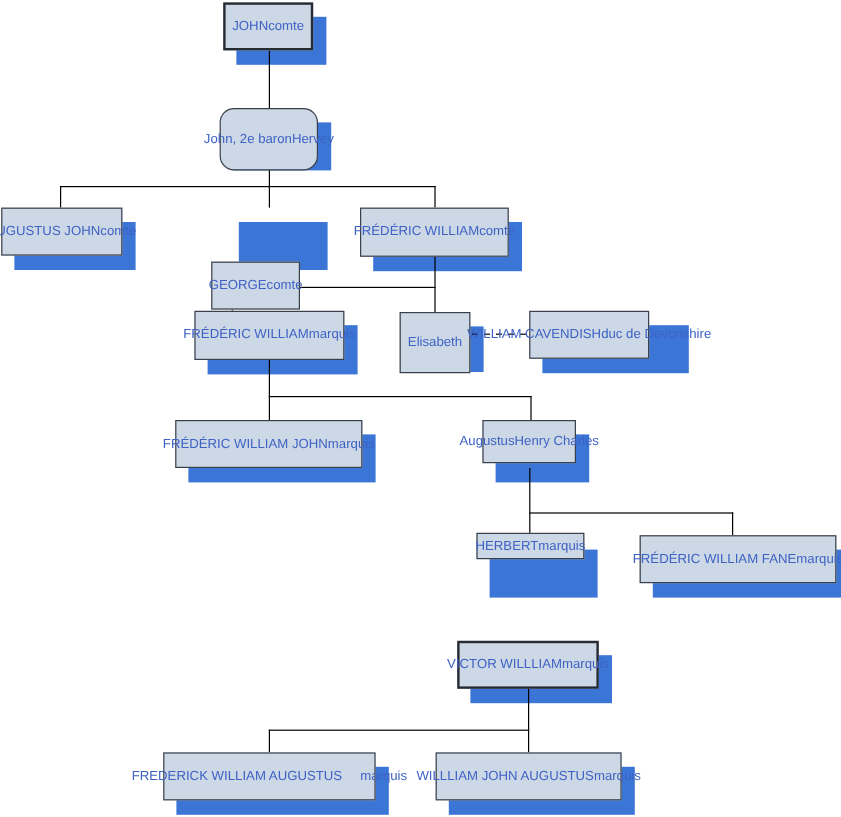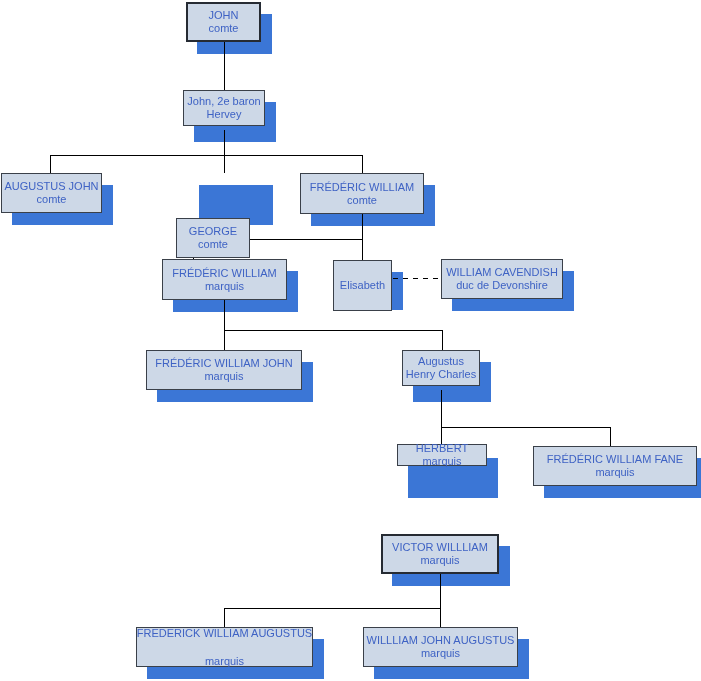--- a/index.html
+++ b/index.html
@@ -35,21 +35,21 @@
     );
   }
   .node {
     position: absolute;
     z-index: 2;
     box-sizing: border-box;
     background: var(--box-fill, #cdd8e7);
     border: 1px solid var(--box-border, #3a4049);
     color: var(--text-color, #3e62c4);
     display: flex;
-    flex-direction: column;
+    flex-direction: row;
     align-items: center;
     justify-content: center;
     text-align: center;
     font-size: 11px;
     line-height: 13px;
     letter-spacing: 0;
   }
   .node.emphasis {
     border-width: 2px;
     border-color: var(--box-border-emphasis, #262b33);
@@ -100,21 +100,21 @@
     <div class="line" style="left: 610px; top: 427px; width: 1px; height: 19px;"></div>
     <div class="line" style="left: 440px; top: 574px; width: 1px; height: 34px;"></div>
     <div class="line" style="left: 224px; top: 608px; width: 217px; height: 1px;"></div>
     <div class="line" style="left: 224px; top: 608px; width: 1px; height: 19px;"></div>
     <div class="line" style="left: 440px; top: 608px; width: 1px; height: 19px;"></div>
   <div class="node emphasis" style="left: 186px; top: 2px; width: 75px; height: 40px;">
     <span class="name">JOHN</span>
     <span class="title">comte</span>
   </div>
 
-  <div class="node" style="left: 183px; top: 90px; width: 82px; height: 36px;">
+  <div class="node" style="left: 183px; top: 90px; width: 82px; height: 52px; border-radius: 12px;">
     <span class="name">John, 2e baron</span>
     <span class="title">Hervey</span>
   </div>
 
   <div class="node" style="left: 1px; top: 173px; width: 101px; height: 40px;">
     <span class="name">AUGUSTUS JOHN</span>
     <span class="title">comte</span>
   </div>
 
   <div class="node" style="left: 176px; top: 173px; width: 74px; height: 40px; margin-top: 45px;">
@@ -130,21 +130,21 @@
   <div class="node" style="left: 162px; top: 259px; width: 125px; height: 41px;">
     <span class="name">FRÉDÉRIC WILLIAM</span>
     <span class="title">marquis</span>
   </div>
 
   <div class="node" style="left: 333px; top: 260px; width: 59px; height: 51px;">
     <span class="name">Elisabeth</span>
 
   </div>
 
-  <div class="node" style="left: 441px; top: 259px; width: 122px; height: 40px;">
+  <div class="node" style="left: 441px; top: 259px; width: 100px; height: 40px;">
     <span class="name">WILLIAM CAVENDISH</span>
     <span class="title">duc de Devonshire</span>
   </div>
 
   <div class="node" style="left: 146px; top: 350px; width: 156px; height: 40px;">
     <span class="name">FRÉDÉRIC WILLIAM JOHN</span>
     <span class="title">marquis</span>
   </div>
 
   <div class="node" style="left: 402px; top: 350px; width: 78px; height: 36px;">

